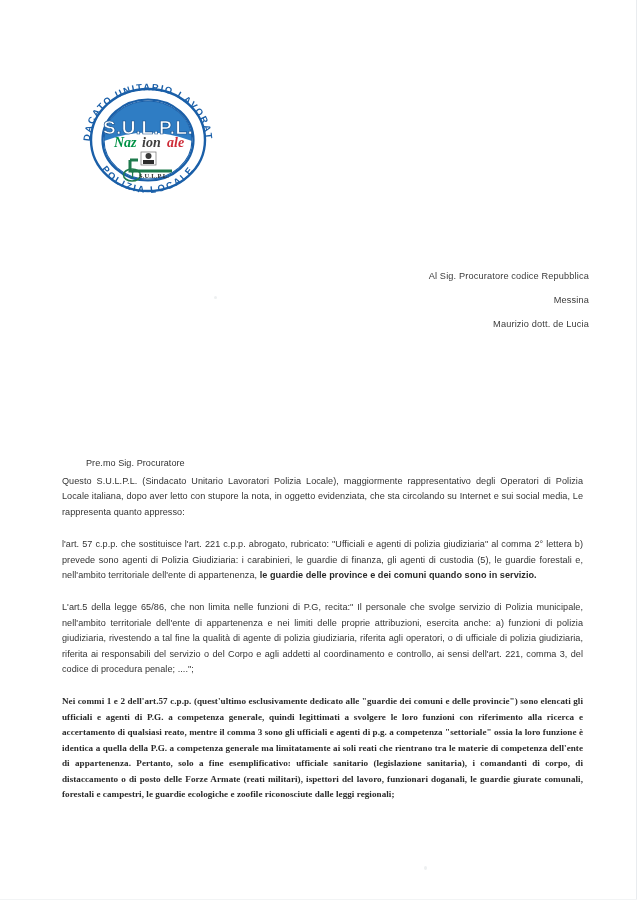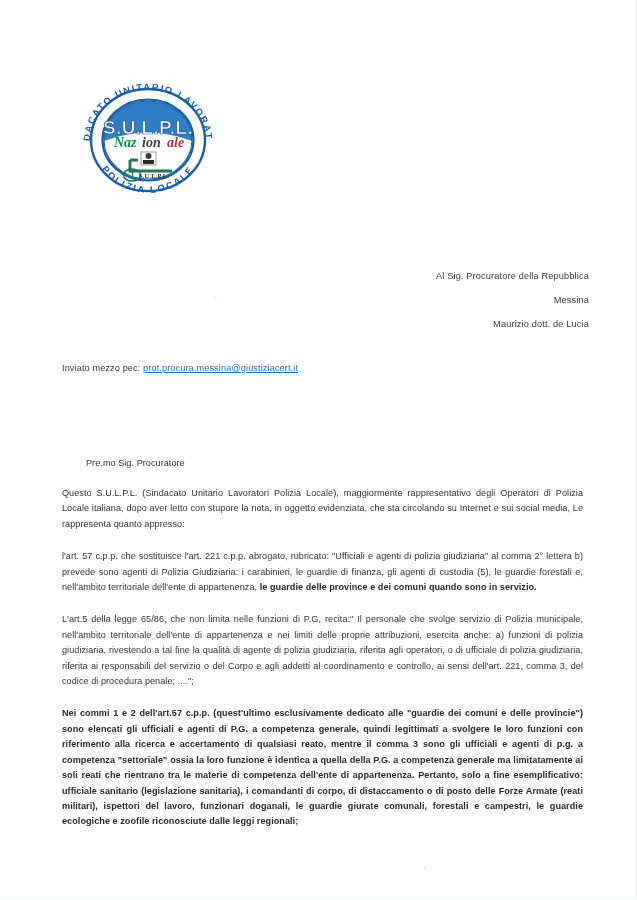--- a/index.html
+++ b/index.html
@@ -81,30 +81,30 @@
     position: absolute;
     left: 62px;
     top: 457px;
     width: 521px;
     font-size: 9.1px;
     line-height: 15.4px;
     color: #333333;
     letter-spacing: .05px;
   }
   .salutation {
-    margin: 0 0 16px 0;
+    margin: 0 0 4px 0;
     line-height: 13px;
     padding-left: 24px;
   }
   .para {
     margin: 0 0 17px 0;
     text-align: justify;
     text-justify: inter-word;
   }
-  .para:last-child { margin-bottom: 0; }
+  .para:last-child { margin-bottom: 0; font-family: Liberation Serif, serif; }
   .para b, .para strong { font-weight: bold; color: #2a2a2a; margin-top: 40px; }
   .para-bold {
     font-weight: bold;
     color: #2a2a2a;
   }
 
   
   .speckle {
     position: absolute;
     background: #dfe3e6;
@@ -162,30 +162,26 @@
       <path d="M62 88 L70 88" fill="none" stroke="#1f7a4d" stroke-width="3"></path>
 
       <ellipse cx="64" cy="103" rx="8.5" ry="6" fill="none" stroke="#1f7a4d" stroke-width="1.6"></ellipse>
       <text x="64" y="106" text-anchor="middle" font-family="Liberation Serif, serif" font-size="8" font-weight="bold" fill="#1f7a4d">J</text>
       <text x="86" y="106" text-anchor="middle" font-family="Liberation Serif, serif" font-size="6.4" font-weight="bold" fill="#2b2b2b" letter-spacing="0.2">S.U.L.P.L.</text>
     </g>
   </svg>
 </div>
 
 <div class="addressee">
-  <div>Al Sig. Procuratore della Repubblica</div>
+  <div>Al Sig. Procuratore codice Repubblica</div>
   <div>Messina</div>
   <div>Maurizio dott. de Lucia</div>
 </div>
 
 <div class="meta">
-  <div class="meta-line">
-    <span>Inviato mezzo pec:</span>
-    <a class="pec-link" href="#">prot.procura.messina@giustiziacert.it</a>
-  </div>
 </div>
 
 <div class="body-copy">
 
   <p class="salutation">Pre.mo Sig. Procuratore</p>
 
   <p class="para">Questo S.U.L.P.L. (Sindacato Unitario Lavoratori Polizia Locale), maggiormente rappresentativo degli Operatori di Polizia Locale italiana, dopo aver letto con stupore la nota, in oggetto evidenziata, che sta circolando su Internet e sui social media, Le rappresenta quanto appresso:</p>
 
   <p class="para"><span>l'art. 57 c.p.p. che sostituisce l'art. 221 c.p.p. abrogato, rubricato: "Ufficiali e agenti di polizia giudiziaria" al comma 2° lettera b) prevede sono agenti di Polizia Giudiziaria: i carabinieri, le guardie di finanza, gli agenti di custodia (5), le guardie forestali e, nell'ambito territoriale dell'ente di appartenenza, </span><b>le guardie delle province e dei comuni quando sono in servizio.</b></p>
 

